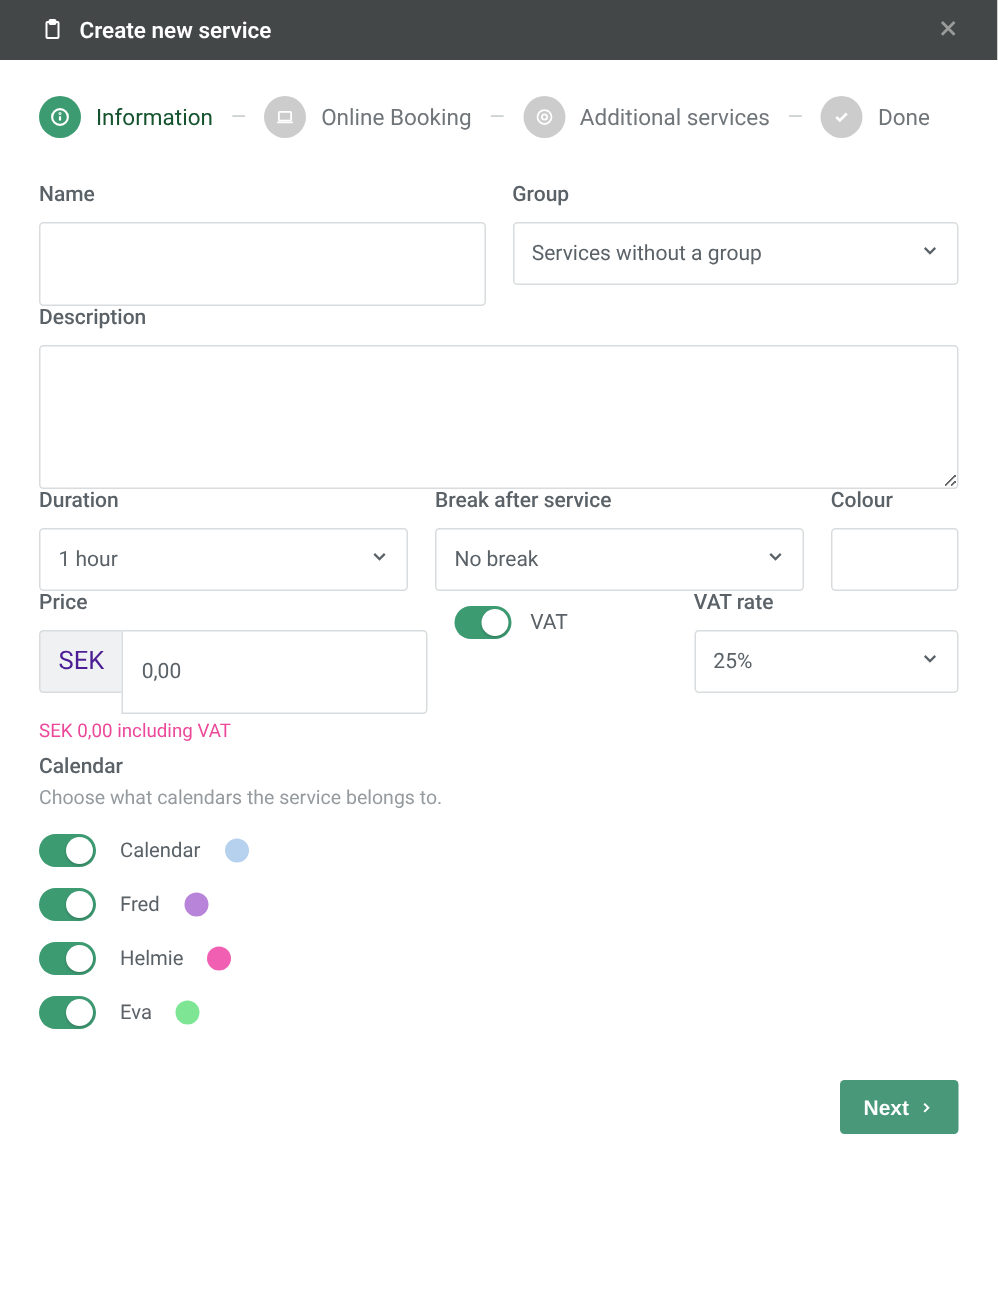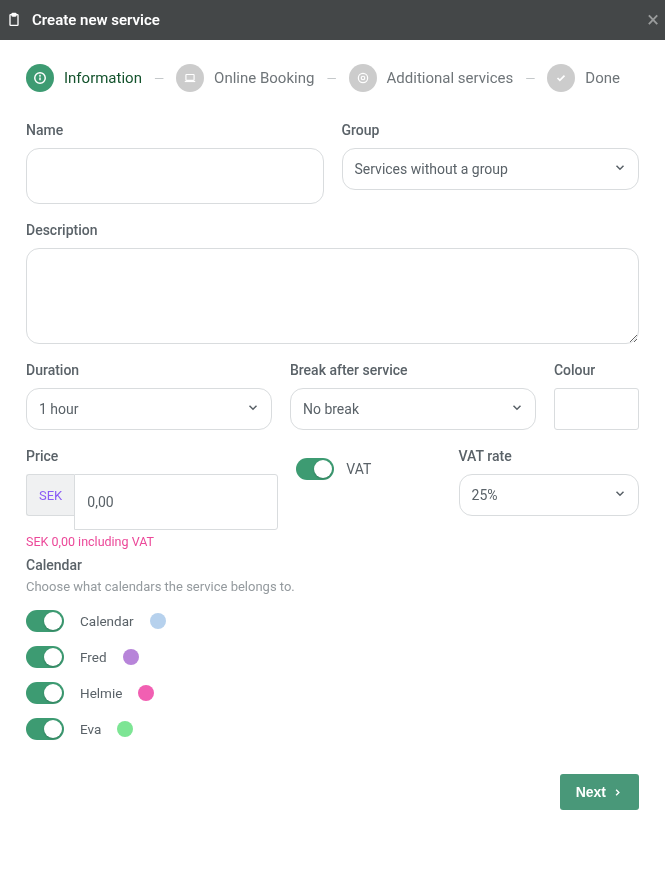--- a/index.html
+++ b/index.html
@@ -1,41 +1,41 @@
 <!DOCTYPE html>
 <html><head>
 <meta charset="utf-8">
 <style>
   * { box-sizing: border-box; margin: 0; padding: 0; }
   body { font-family: -apple-system, BlinkMacSystemFont, "Segoe UI", Roboto, Helvetica, Arial, sans-serif; font-size: 14px; color: #5a6268; background: #fff; width:665px; }
   .modal { width:665px; }
-  .modal-header { background:#444748; color:#fff; display:flex; align-items:center; padding:10px 6px; height:40px; }
+  .modal-header { background:#444748; color:#fff; display:flex; align-items:center; padding:10px 27px; height:40px; }
   .modal-header .title { font-weight:600; font-size:15px; }
   .modal-header .icon-holder { margin-right:10px; display:flex; }
   .modal-header .close { margin-left:auto; color:#9a9c9c; font-size:22px; line-height:1; cursor:pointer; }
   .body { padding:24px 26px 20px 26px; }
   .wizard { display:flex; align-items:center; gap:10px; margin-bottom:30px; font-size:15px; }
   .wz-step { display:flex; align-items:center; gap:10px; }
   .wz-icon { width:28px; height:28px; border-radius:50%; display:flex; align-items:center; justify-content:center; }
   .wz-icon.active { background:#3d9b72; color:#fff; }
   .wz-icon.inactive { background:#ccc; color:#fff; }
   .wz-label.active { color:#14532d; font-weight:400; }
   .wz-label.inactive { color:#6f7579; }
   .wz-sep { color:#c3c7c9; font-size:13px; padding:0 2px; }
-  .row { display:flex; gap:18px; margin-bottom:18px; }
+  .row { display:flex; gap:18px; }
   .col { display:flex; flex-direction:column; flex:1 1 0; }
   .label { color:#5a6268; font-size:14px; margin-bottom:10px; font-weight:500; }
-  .input, .select, .textarea { border:1px solid #d9dcde; border-radius:13px; background:#fff; padding:10px 12px; font-size:14px; color:#5a6268; font-family:inherit; }
+  .input, .select, .textarea { border:1px solid #d9dcde; border-radius:3px; background:#fff; padding:10px 12px; font-size:14px; color:#5a6268; font-family:inherit; }
   .input { height:56px; }
   .select-wrap { position:relative; }
   .select-wrap .chev { position:absolute; right:12px; top:50%; transform:translateY(-50%); pointer-events:none; color:#5a6268; }
   .select { width:100%; height:42px; appearance:none; -webkit-appearance:none; cursor:pointer; }
   .textarea { width:100%; height:96px; resize:both; }
   .price-group { display:flex; }
-  .price-prefix { border:1px solid #d9dcde; border-right:none; background:#f0f1f2; padding:0 12px; height:42px; display:flex; align-items:center; border-radius:3px 0 0 3px; font-size:13px; color:#8b5cf6; }
+  .price-prefix { border:1px solid #d9dcde; border-right:none; background:#f0f1f2; padding:0 12px; height:42px; display:flex; align-items:center; border-radius:3px 0 0 3px; font-size:17px; color:#4c1d95; }
   .price-group .input { border-radius:0 3px 3px 0; flex:1; }
   .hint { font-size:12.5px; color:#ec4899; margin-top:4px; }
   .toggle { position:relative; width:38px; height:22px; border-radius:11px; background:#3d9b72; cursor:pointer; display:inline-block; flex-shrink:0; }
   .toggle .knob { position:absolute; width:18px; height:18px; background:#fff; border-radius:50%; top:2px; right:2px; box-shadow:0 1px 2px rgba(0,0,0,0.2); }
   .vat-row { display:flex; align-items:center; gap:12px; height:42px; }
   .section-head { color:#5a6268; font-size:14px; font-weight:500; margin-top:8px; margin-bottom:6px; }
   .subtext { font-size:13px; color:#949a9e; margin-bottom:16px; }
   .cal-item { display:flex; align-items:center; gap:16px; margin-bottom:14px; font-size:13.5px; color:#5a6268;}
   .swatch { width:16px; height:16px; border-radius:50%; display:inline-block; }
   .footer { display:flex; justify-content:flex-end; padding:0 26px 20px 26px; }

